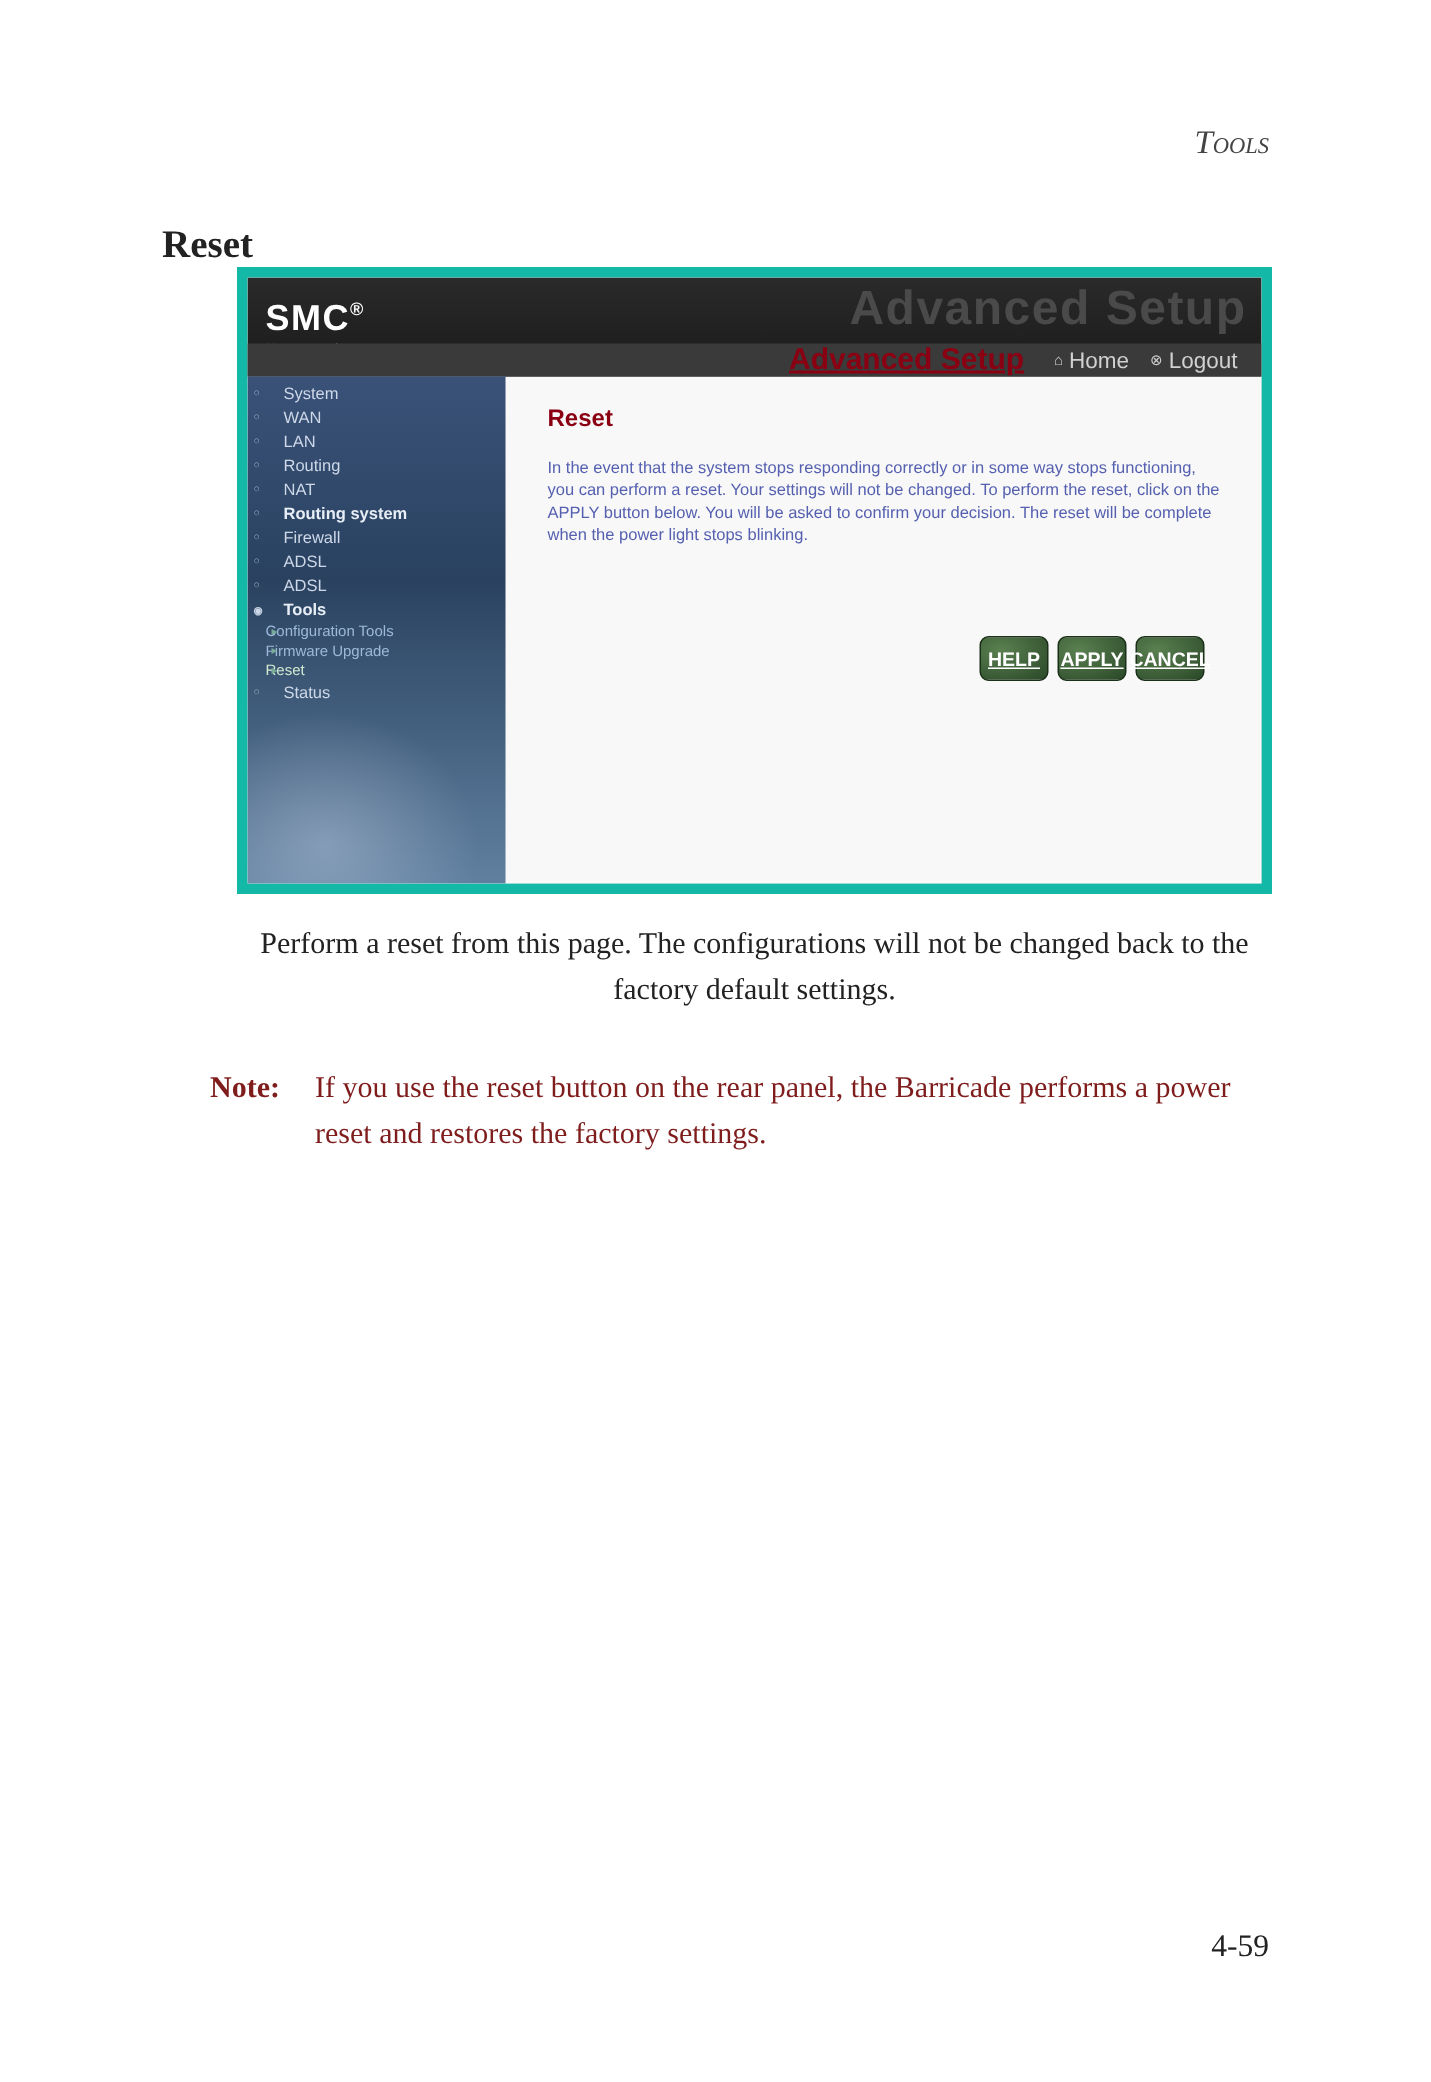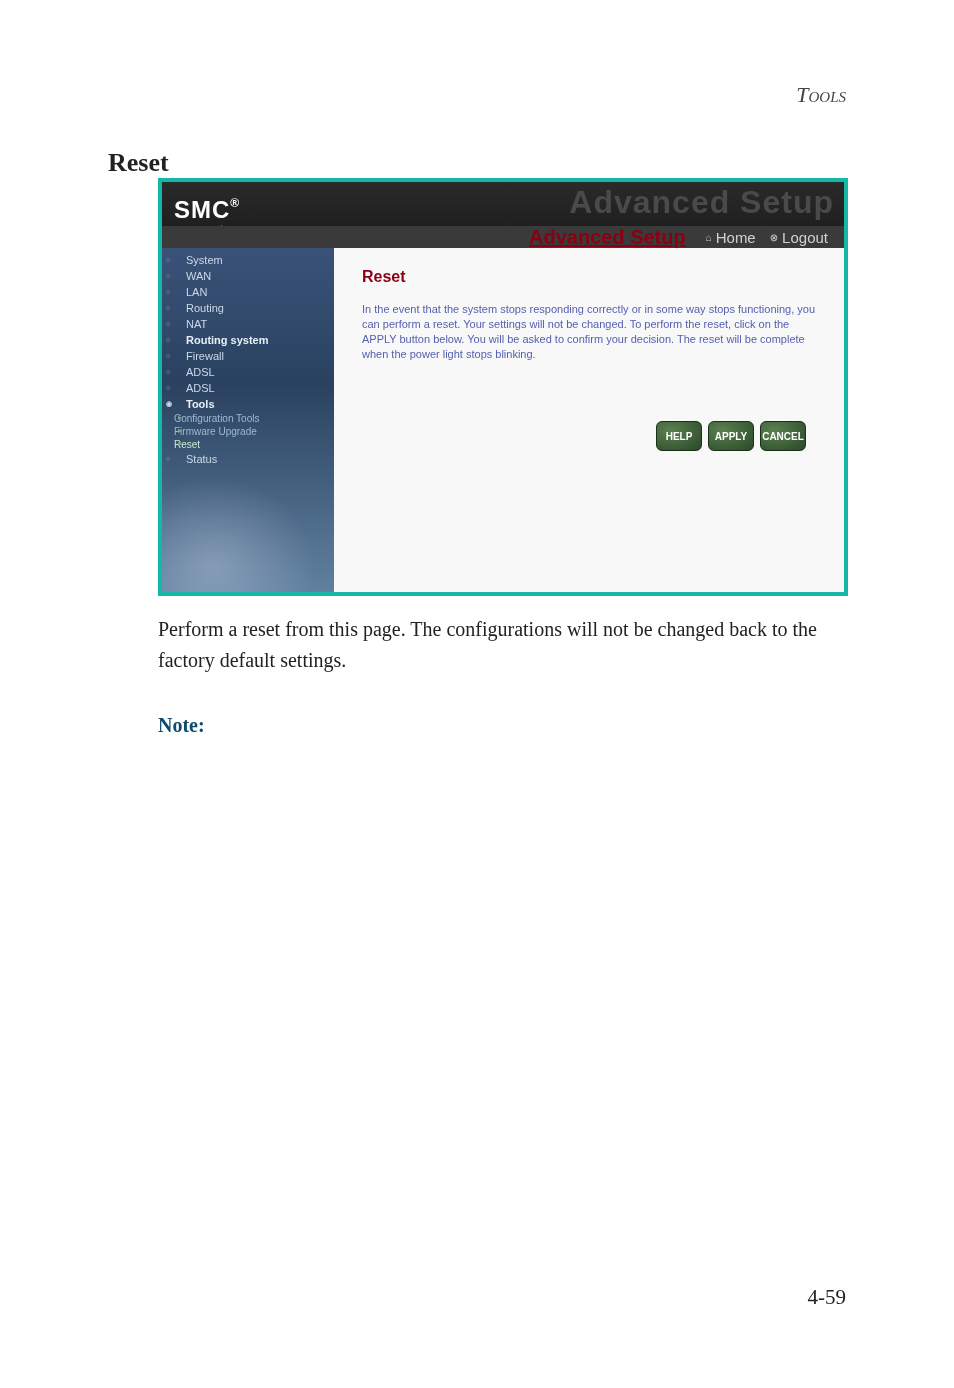--- a/index.html
+++ b/index.html
@@ -27,21 +27,21 @@
       font-size: 26px;
       font-weight: bold;
       color: #222;
     }
     .screenshot {
       position: absolute;
       top: 178px;
       left: 158px;
       width: 690px;
       height: 418px;
-      border: 4px solid #14b8a6;
+      border: 7px solid #14b8a6;
       background: #f0f0f0;
       overflow: hidden;
     }
     .ss-header {
       height: 66px;
       background: linear-gradient(to bottom, #2a2a2a 0%, #1a1a1a 100%);
       position: relative;
       display: flex;
       align-items: center;
     }
@@ -184,44 +184,46 @@
       margin-right: 10px;
     }
     .btn {
       width: 46px;
       height: 30px;
       border-radius: 6px;
       display: flex;
       align-items: center;
       justify-content: center;
       font-family: Arial, sans-serif;
-      font-size: 10px;
+      font-size: 13px;
       font-weight: bold;
       color: #fff;
       background: radial-gradient(ellipse at 30% 30%, #5a8050 0%, #2a4828 100%);
       border: 1px solid #1a3018;
+      text-decoration: underline;
     }
     .body-text {
       position: absolute;
       left: 158px;
       width: 690px;
       font-size: 20px;
       line-height: 1.55;
       color: #222;
+      text-align: center;
     }
     .para1 { top: 614px; }
     .note-row {
       position: absolute;
       top: 710px;
-      left: 158px;
+      left: 140px;
       width: 690px;
       display: flex;
       font-size: 20px;
       line-height: 1.55;
-      color: #0c4a6e;
+      color: #7f1d1d;
     }
     .note-label {
       font-weight: bold;
       width: 70px;
       flex-shrink: 0;
     }
     .note-text { flex: 1; }
     .page-number {
       position: absolute;
       bottom: 78px;
@@ -281,15 +283,16 @@
         <div class="btn">CANCEL</div>
       </div>
     </div>
   </div>
 </div>
 
 <div class="body-text para1">Perform a reset from this page. The configurations will not be changed back to the factory default settings.</div>
 
 <div class="note-row">
   <div class="note-label">Note:</div>
+  <div class="note-text">If you use the reset button on the rear panel, the Barricade performs a power reset and restores the factory settings.</div>
 </div>
 
 <div class="page-number">4-59</div>
 
 </body></html>

